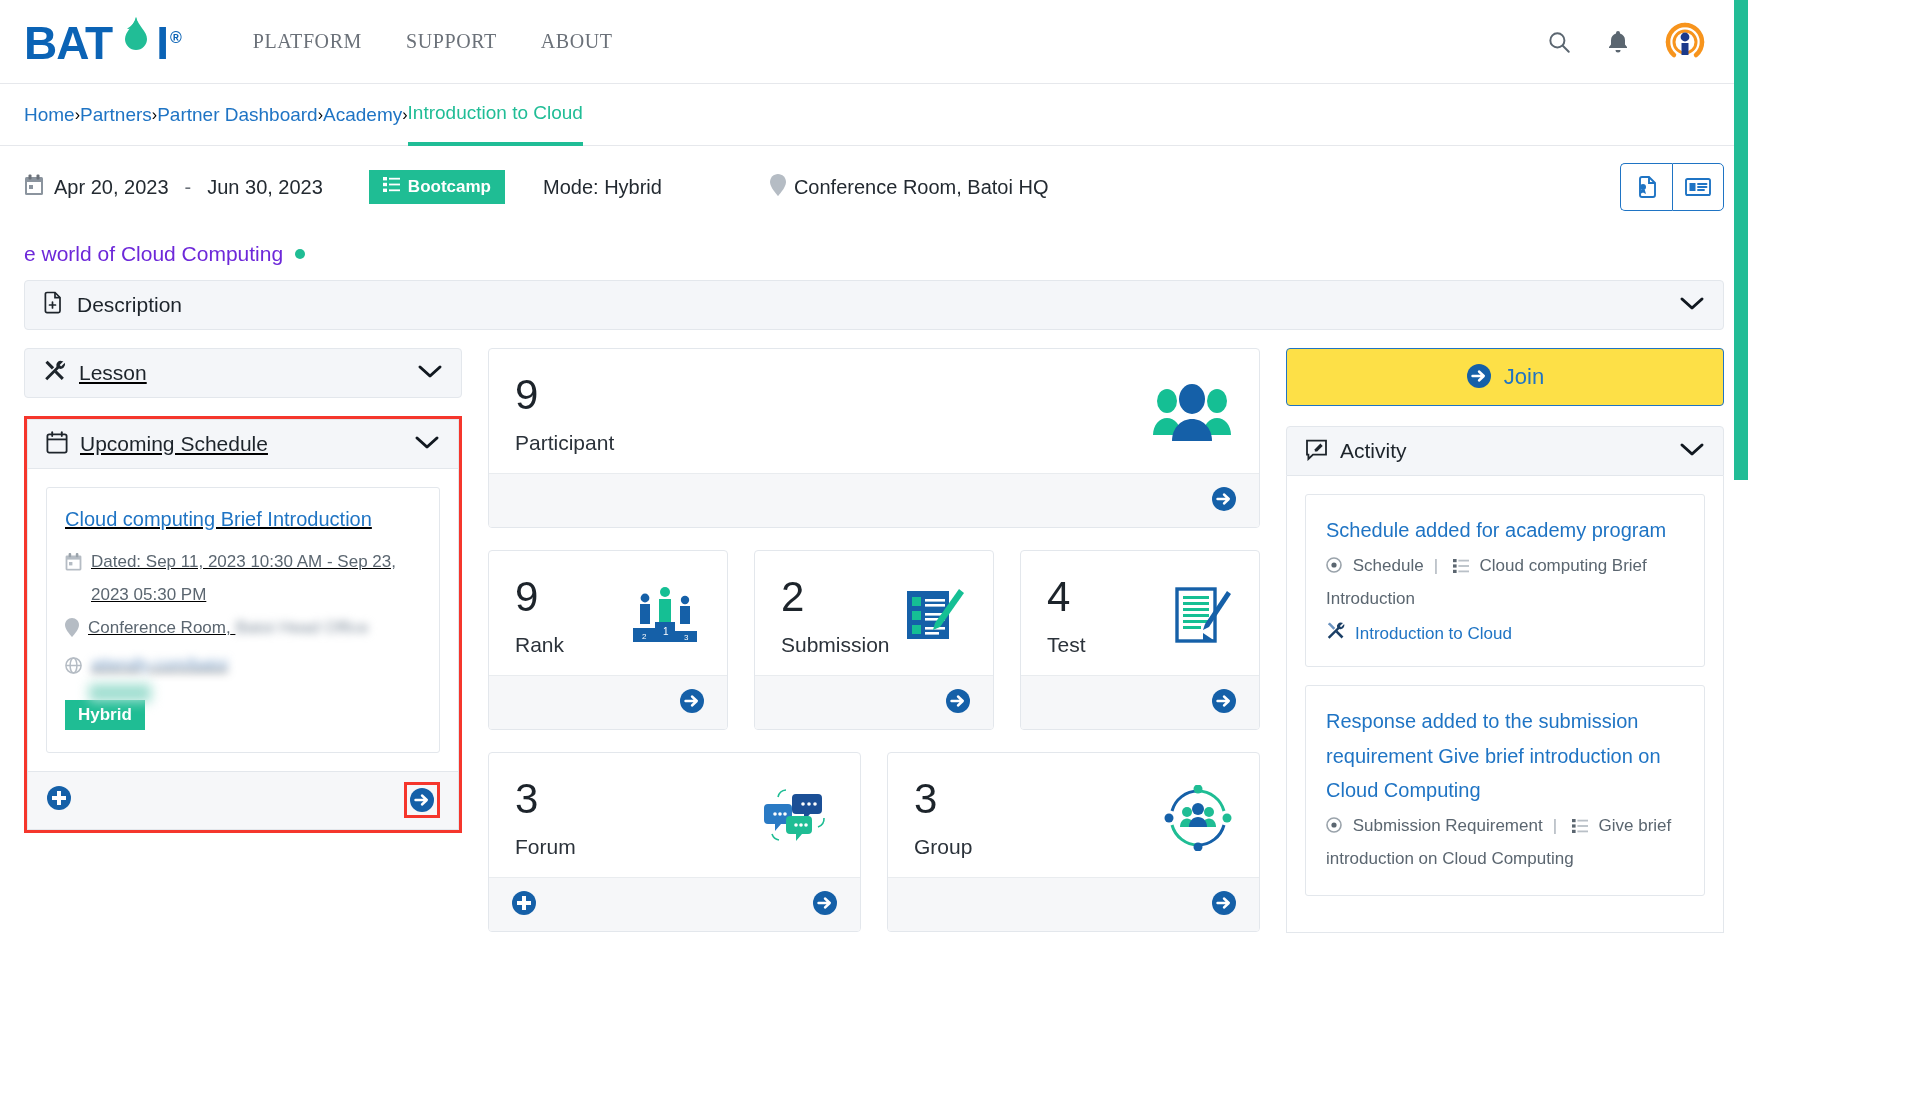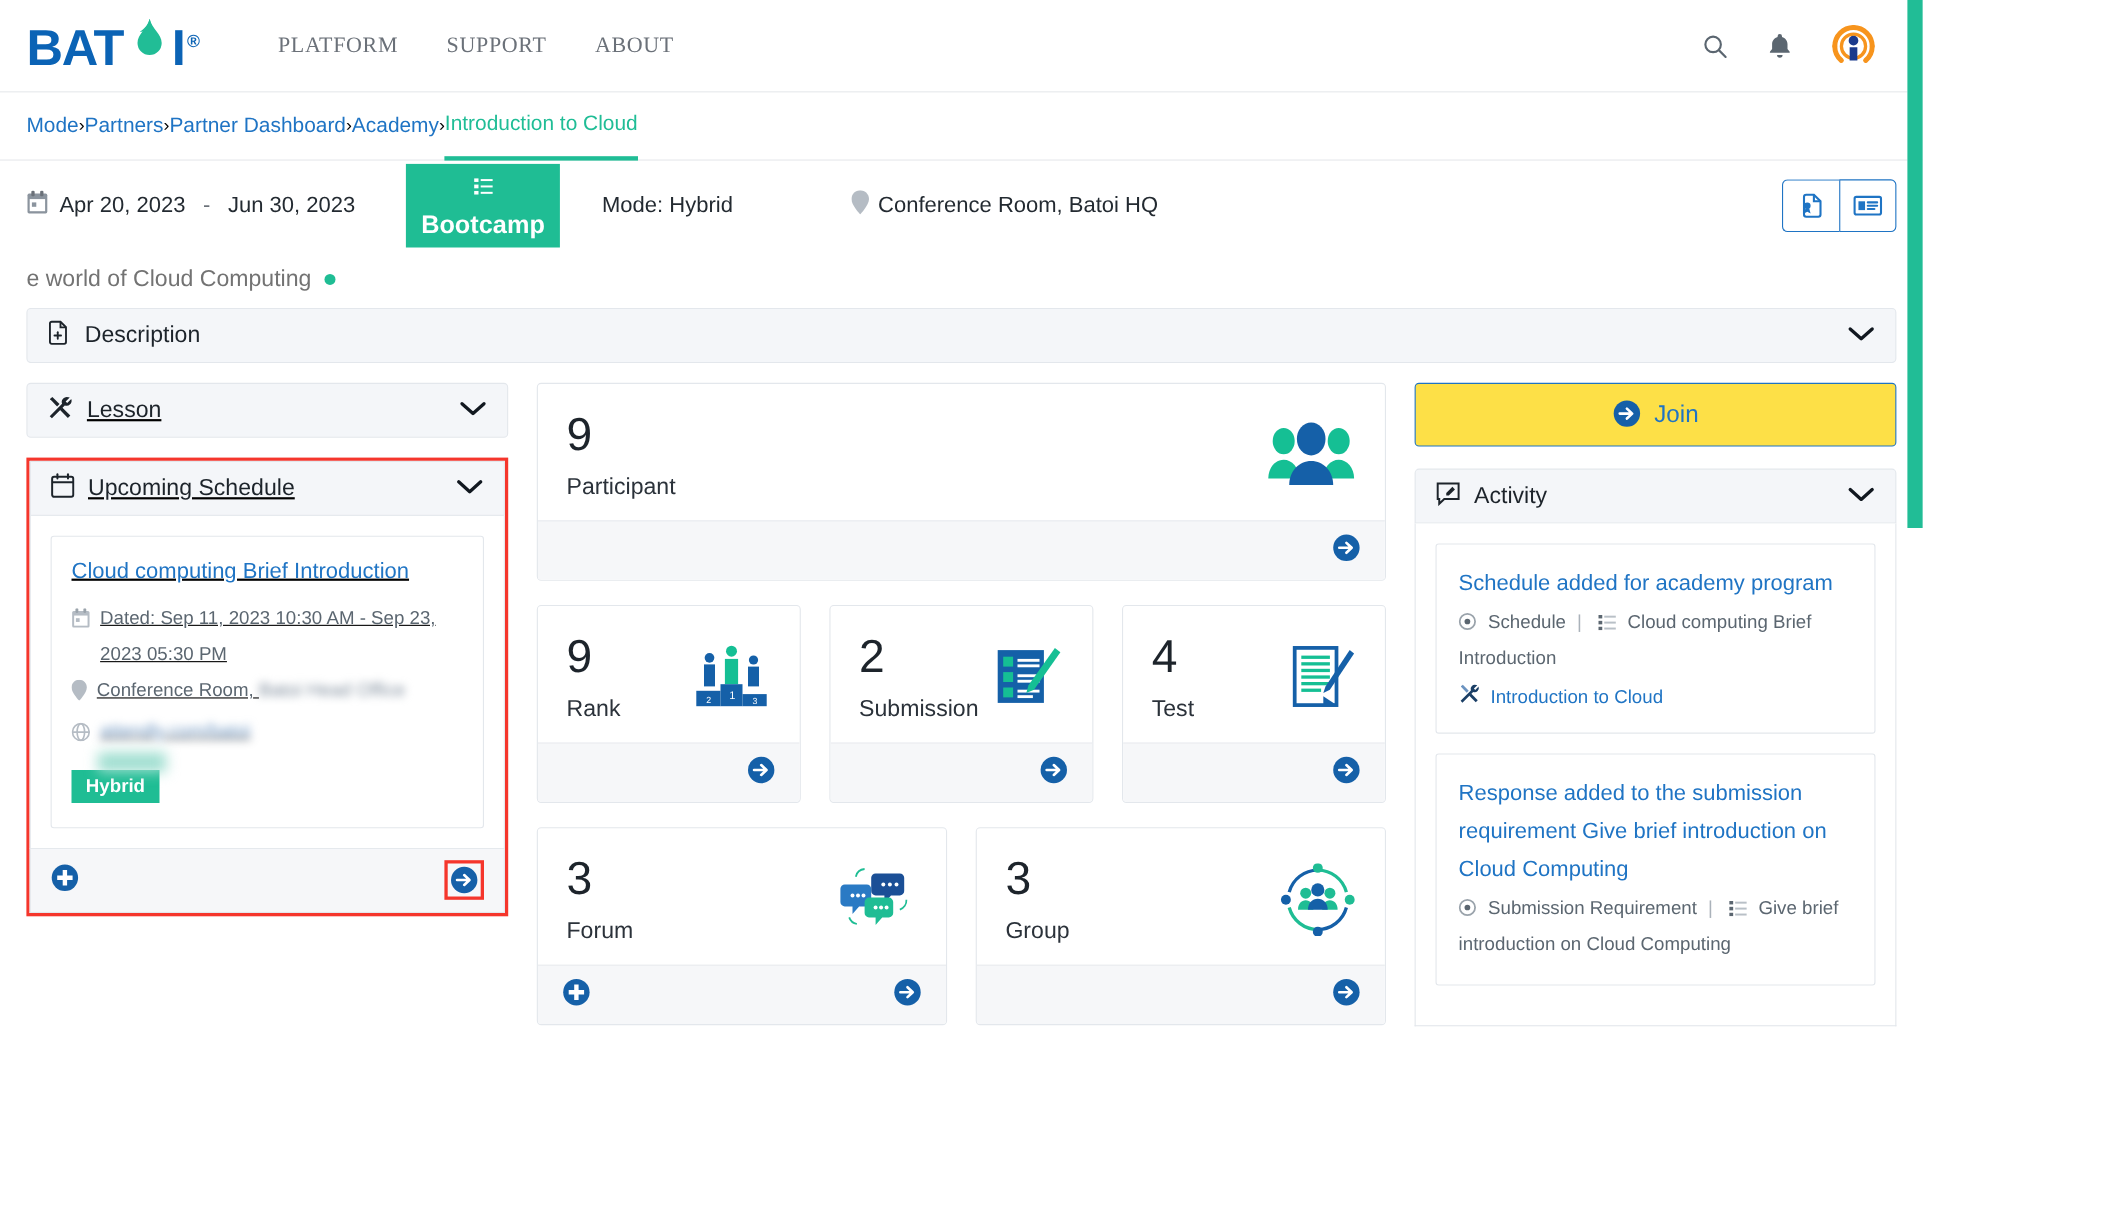--- a/index.html
+++ b/index.html
@@ -78,24 +78,23 @@
     gap: 16px;
   }
   .meta-dates {
     display: flex; align-items: center; gap: 10px;
     font-size: 20px; color: #232a31;
   }
   .meta-dates .dash { color: #6b7179; margin: 0 6px; }
   .badge-bootcamp {
     display: inline-flex; align-items: center; gap: 8px;
     background: #1fbd94; color: #fff;
-    font-size: 23px; font-weight: 600;
+    font-size: 17px; font-weight: 600;
     padding: 7px 14px;
     margin-left: 30px;
-    flex-direction: column;
   }
   .meta-mode { font-size: 20px; color: #232a31; margin-left: 22px; }
   .meta-room {
     display: flex; align-items: center; gap: 8px;
     font-size: 20px; color: #232a31; margin-left: 92px;
   }
   .meta-actions { margin-left: auto; display: flex; }
   .meta-actions .sq {
     width: 52px; height: 48px;
     border: 1px solid #1f74c4;
@@ -104,21 +103,21 @@
   }
   .meta-actions .sq:first-child { border-radius: 5px 0 0 5px; border-right: none; }
   .meta-actions .sq:last-child  { border-radius: 0 5px 5px 0; }
 
   
   .subtitle-row {
     padding: 0 24px;
     height: 52px;
     display: flex; align-items: center; gap: 12px;
   }
-  .subtitle-row .txt { font-size: 21px; color: #737373; }
+  .subtitle-row .txt { font-size: 21px; color: #6d28d9; }
   .dot-green { width: 10px; height: 10px; border-radius: 50%; background: #1fbd94; display:inline-block; }
 
   
   .acc-head {
     background: #f4f6f9;
     border: 1px solid #e3e7ec;
     border-radius: 4px;
     height: 50px;
     display: flex; align-items: center;
     padding: 0 18px;
@@ -342,21 +341,21 @@
           <circle cx="21" cy="21" r="11" fill="none" stroke="#f7941d" stroke-width="3"></circle>
           <circle cx="21" cy="16" r="4.4" fill="#1b3a8c"></circle>
           <path d="M17.5 22h7v12h-7z" fill="#1b3a8c"></path>
         </svg>
       </span>
     </div>
   </div>
 
   <div class="crumbbar">
     <div class="crumb">
-      <a href="#">Mode</a>
+      <a href="#">Home</a>
     </div>
     <span class="sep">›</span>
     <div class="crumb">
       <a href="#">Partners</a>
     </div>
     <span class="sep">›</span>
     <div class="crumb">
       <a href="#">Partner Dashboard</a>
     </div>
     <span class="sep">›</span>

